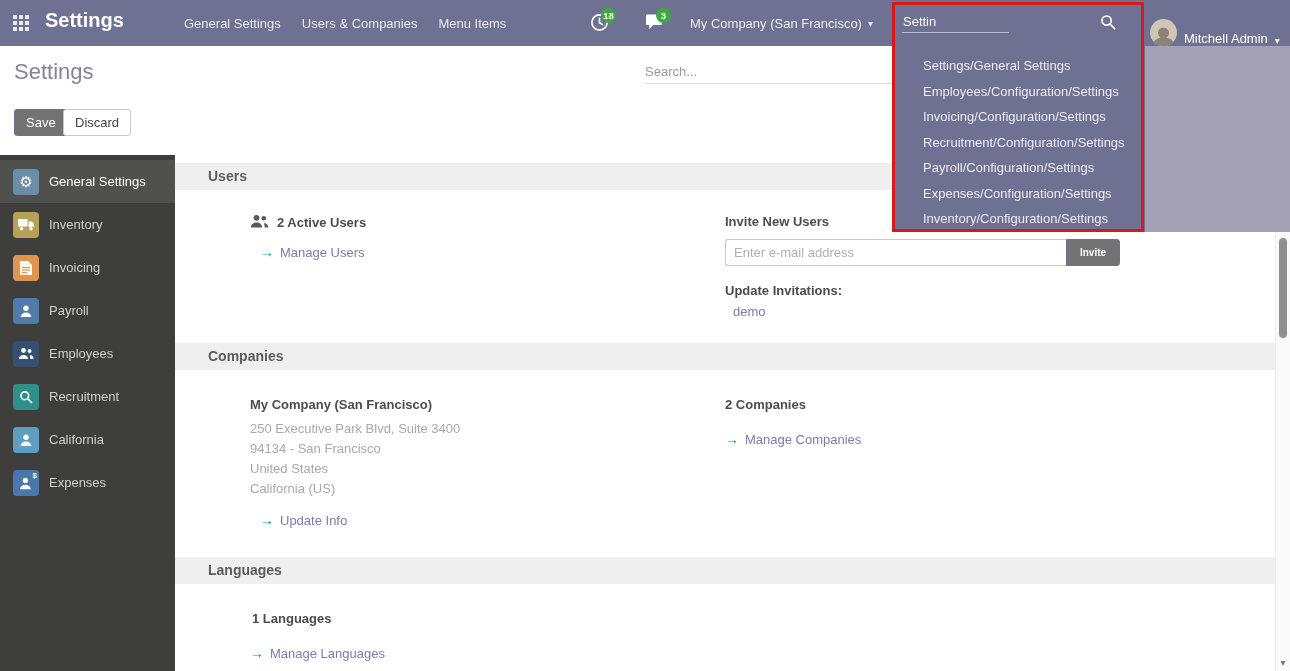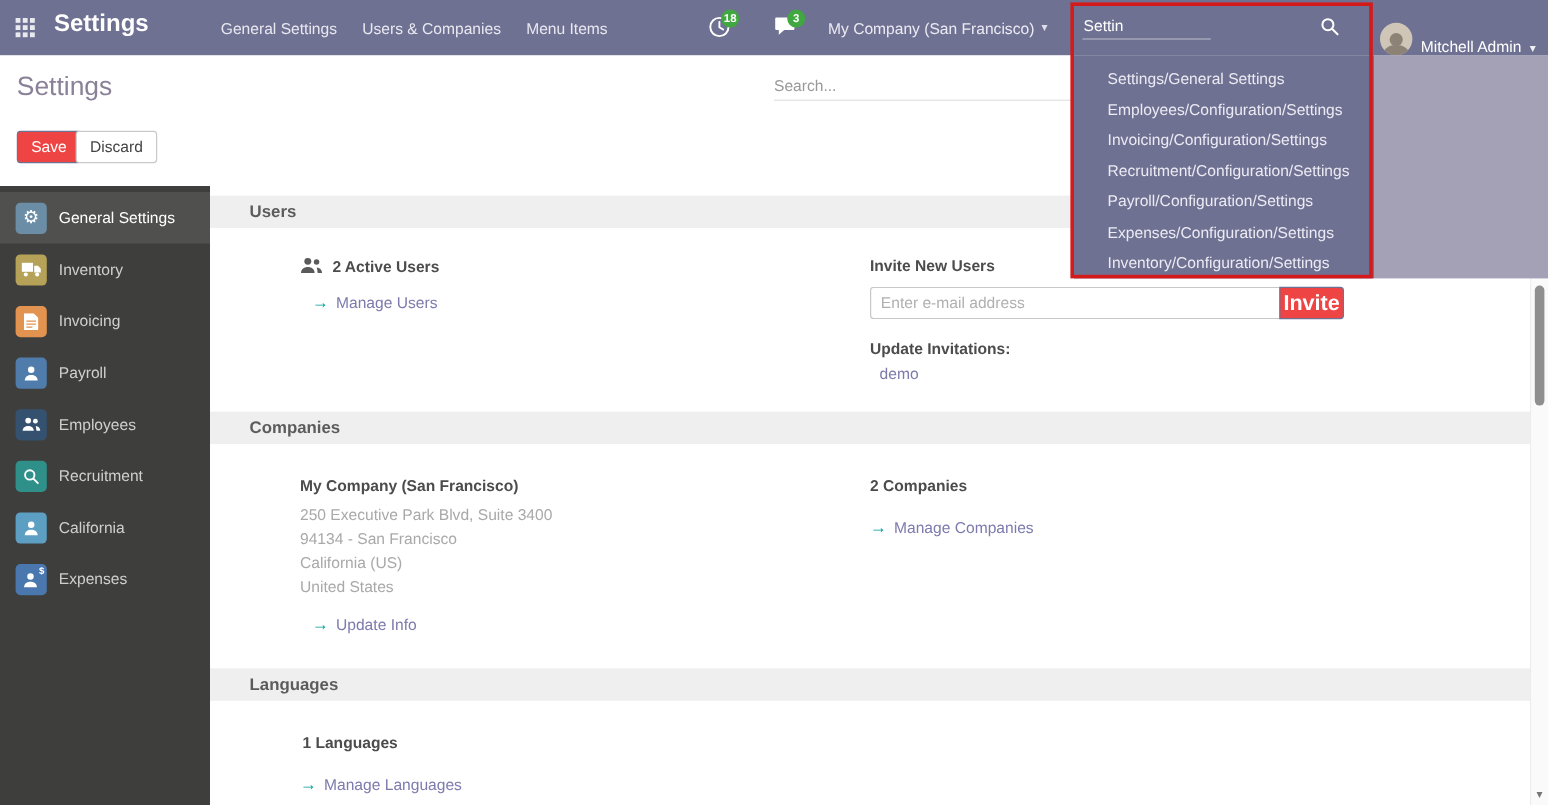--- a/index.html
+++ b/index.html
@@ -36,21 +36,21 @@
   .annotation-box{position:absolute;left:892px;top:2px;width:252px;height:230px;border:3px solid #d41a1a;
                   box-sizing:border-box;z-index:40;pointer-events:none;}
 
   
   .page-title{position:absolute;left:14px;top:59px;font-size:22px;color:#8a8198;}
   .cp-search{position:absolute;left:645px;top:60px;width:248px;border:none;border-bottom:1px solid #e0e0e0;
              font-size:13px;color:#999;padding:4px 0;background:transparent;outline:none;font-family:inherit;}
   .cp-search::placeholder{color:#999;}
   .email::placeholder{color:#b0b0b0;}
   .btn{font-size:13px;border-radius:3px;cursor:pointer;font-family:inherit;}
-  .btn.primary{background:#ef4444;color:#fff;border:1px solid #6d7194;}
+  .btn.primary{background:#737373;color:#fff;border:1px solid #6d7194;}
   .btn.save{position:absolute;left:14px;top:109px;padding:5px 11px;}
   .btn.discard{position:absolute;left:63px;top:109px;padding:5px 11px;background:#fff;border:1px solid #c9c9c9;color:#444;}
 
   
   .sidebar{position:absolute;left:0;top:155px;width:175px;bottom:0;background:#3e3e3c;z-index:5;
            padding-top:5px;box-sizing:border-box;}
   .side-item{height:43px;display:flex;align-items:center;padding-left:13px;color:#cfcfcf;cursor:pointer;}
   .side-item.active{background:#50504e;color:#fff;}
   .app-icon{width:26px;height:26px;border-radius:4px;margin-right:10px;display:flex;align-items:center;
             justify-content:center;flex:0 0 26px;position:relative;}
@@ -71,21 +71,21 @@
   .row-icon-text{margin-top:24px;display:flex;align-items:center;gap:8px;font-weight:bold;}
   .bold-label{font-weight:bold;}
   .link-row{margin-top:13px;padding-left:10px;display:flex;align-items:center;gap:6px;cursor:pointer;}
   .link-row.flush{padding-left:0;}
   .arrow{color:#00a09d;font-weight:bold;font-size:14px;}
   .link{color:#7c7bad;cursor:pointer;}
   .invite-title{margin-top:24px;}
   .invite-row{margin-top:10px;display:flex;}
   .email{width:324px;height:25px;border:1px solid #c8c8c8;border-right:none;border-radius:3px 0 0 3px;
          padding:0 8px;font-size:13px;color:#555;outline:none;font-family:inherit;}
-  .btn.invite{height:27px;width:54px;border-radius:0 3px 3px 0;padding:0;font-weight:bold;font-size:18px;}
+  .btn.invite{height:27px;width:54px;border-radius:0 3px 3px 0;padding:0;font-weight:bold;font-size:10px;}
   .pending-label{margin-top:17px;}
   .pending-user{margin-top:6px;padding-left:8px;}
   .company-name{margin-top:27px;font-weight:bold;}
   .address{margin-top:7px;color:#a9a9a9;line-height:20px;}
   .count-label{margin-top:27px;font-weight:bold;}
   .manage-row{margin-top:19px;}
   .lang-count{margin-top:27px;font-weight:bold;padding-left:2px;}
 
   
   .scrollbar{position:absolute;right:0;top:46px;width:15px;bottom:0;background:#fafafa;border-left:1px solid #ededed;
@@ -291,22 +291,22 @@
       </div>
     </div>
 
     <div class="sec-header">Companies</div>
     <div class="sec-body companies">
       <div class="col left">
         <div class="company-name">My Company (San Francisco)</div>
         <div class="address">
           <div>250 Executive Park Blvd, Suite 3400</div>
           <div>94134 - San Francisco</div>
+          <div>United States</div>
           <div>California (US)</div>
-          <div>United States</div>
         </div>
         <div class="link-row">
           <span class="arrow">→</span>
           <span class="link">Update Info</span>
         </div>
       </div>
       <div class="col right">
         <div class="count-label">2 Companies</div>
         <div class="link-row flush manage-row">
           <span class="arrow">→</span>

